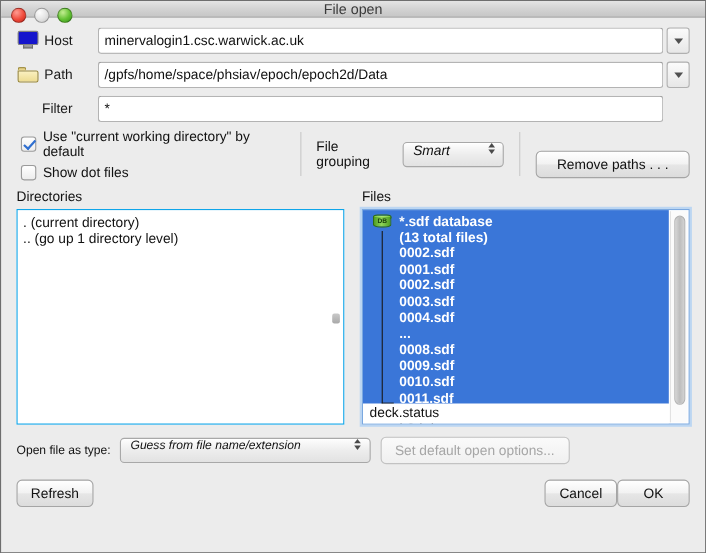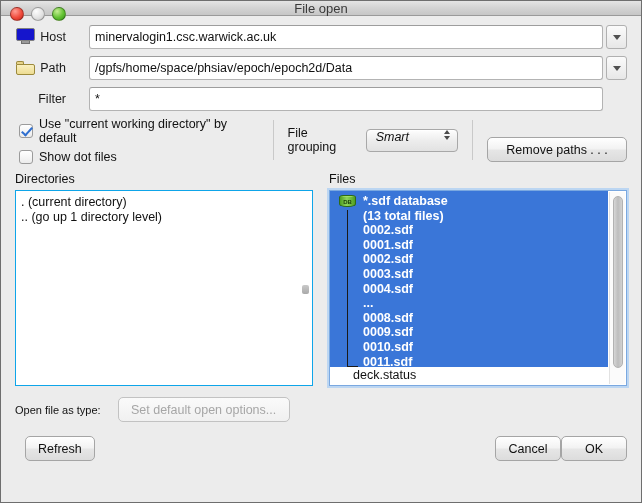--- a/index.html
+++ b/index.html
@@ -230,21 +230,21 @@
   .files-sel {
     position: absolute;
     left: 0; top: 0; right: 18px;
     height: 176px;
     background: #3a76d8;
   }
   .files-plain {
     position: absolute;
     left: 0; top: 176px; right: 18px; bottom: 0;
     background: #ffffff;
-    padding-left: 23px;
+    padding-left: 6px;
     font-size: 12.5px;
     color: #111;
     line-height: 14.6px;
     padding-top: 1px;
     overflow: hidden;
   }
   .files-sel-txt {
     position: absolute;
     left: 33px; top: 3px;
     color: #ffffff;
@@ -311,21 +311,21 @@
     right: 3px; top: 94px;
     width: 7px; height: 9px;
     background: linear-gradient(to bottom, #c9c9c9, #a9a9a9);
     border-radius: 2px;
   }
 
   
   .typerow { display: flex; align-items: center; margin-top: 11px; }
   .typerow .lbl { font-size: 11px; color: #111; margin-right: 8px; }
   .type-popup { width: 228px; }
-  .btnrow { display: flex; align-items: flex-start; margin-top: 14px; margin-left: 10px; }
+  .btnrow { display: flex; align-items: flex-start; margin-top: 14px; }
   .spacer { flex: 1; }
   .btn-wide { min-width: 62px; }
   .btn-ok { min-width: 66px; }
   .btn-cancel { min-width: 66px; margin-left: 9px; }
 </style>
 </head>
 <body>
 
 <div class="titlebar">
   <div class="traffic">
@@ -461,20 +461,27 @@
 
         <div class="scroll-track">
           <div class="scroll-thumb"></div>
         </div>
       </div>
     </div>
   </div>
 
   <div class="typerow">
     <span class="lbl">Open file as type:</span>
+    <div class="popup-btn type-popup">
+      <span class="lbl">Guess from file name/extension</span>
+      <span class="updown">
+        <span class="tri-up-s"></span>
+        <span class="tri-down-s"></span>
+      </span>
+    </div>
     <div class="btn disabled" style="margin-left:9px;min-width:172px;">Set default open options...</div>
   </div>
 
   <div class="btnrow">
     <div class="btn btn-wide">Refresh</div>
     <div class="spacer"></div>
     <div class="btn btn-cancel">Cancel</div>
     <div class="btn btn-ok">OK</div>
   </div>
 

